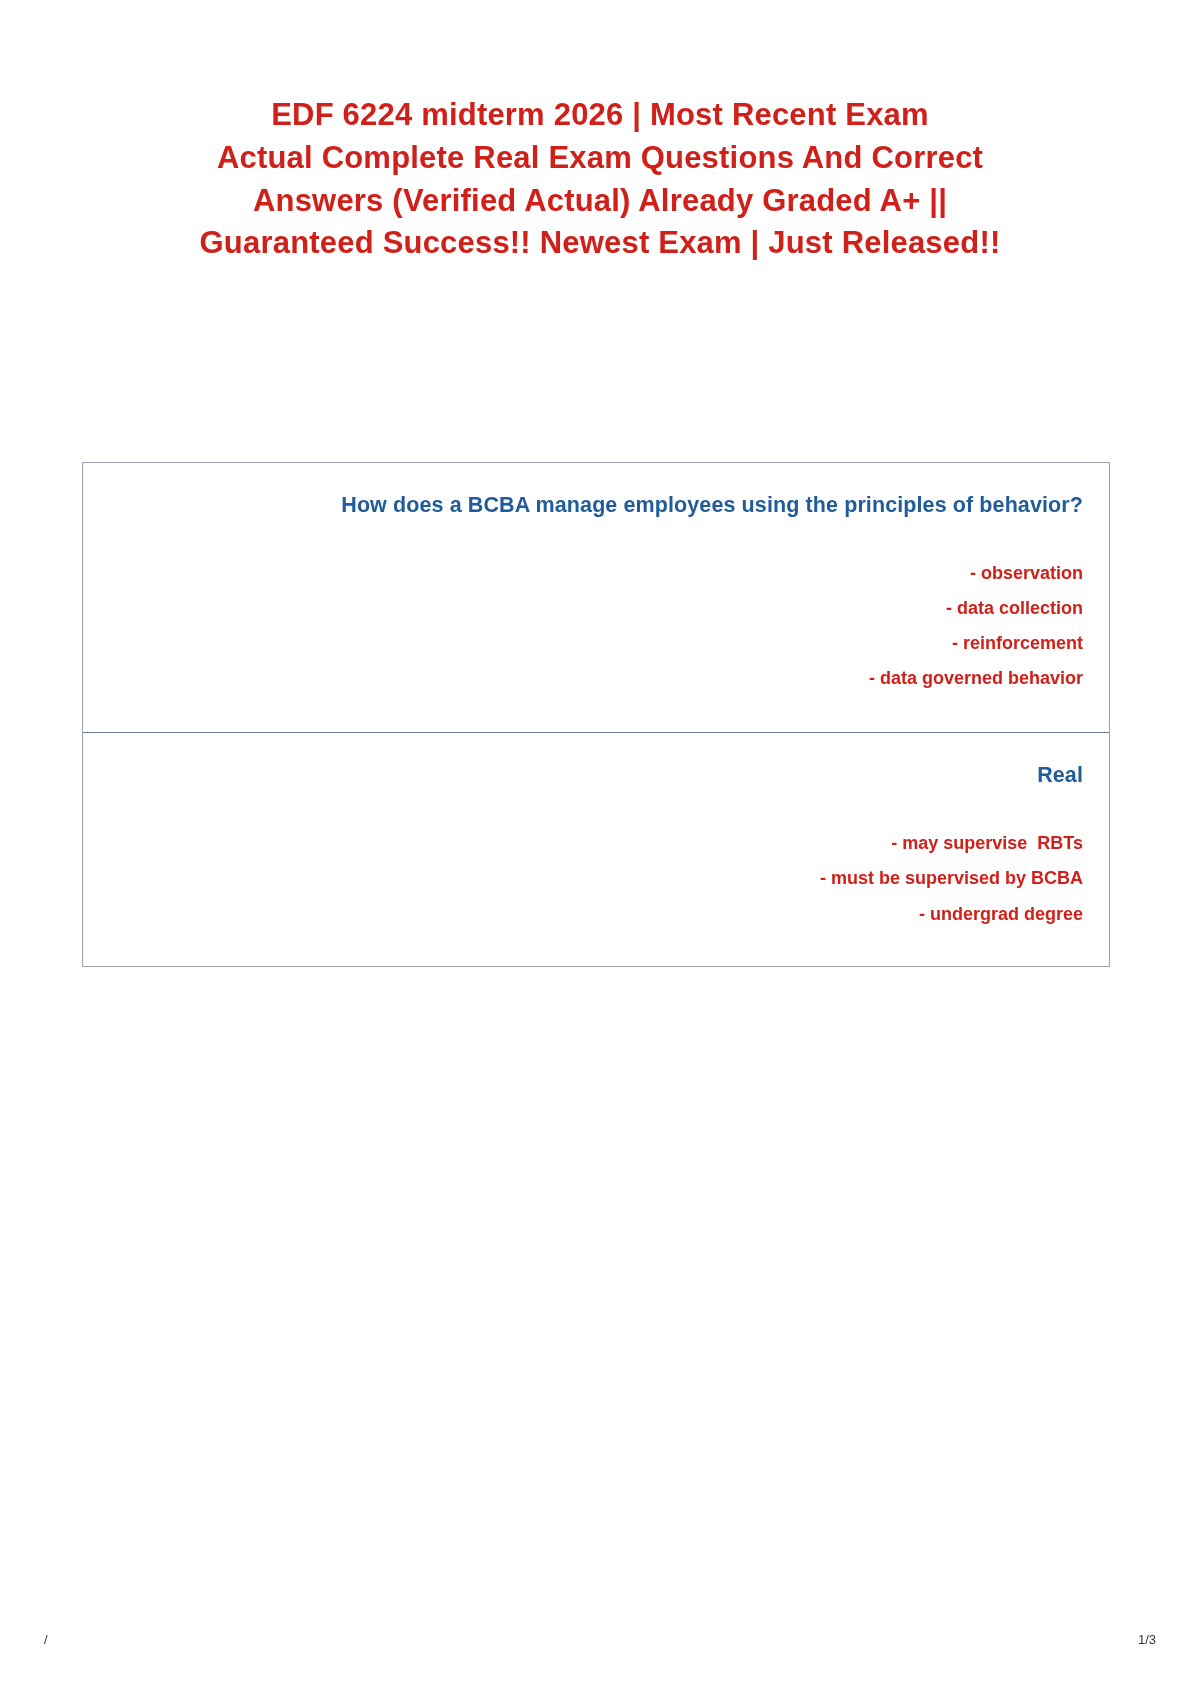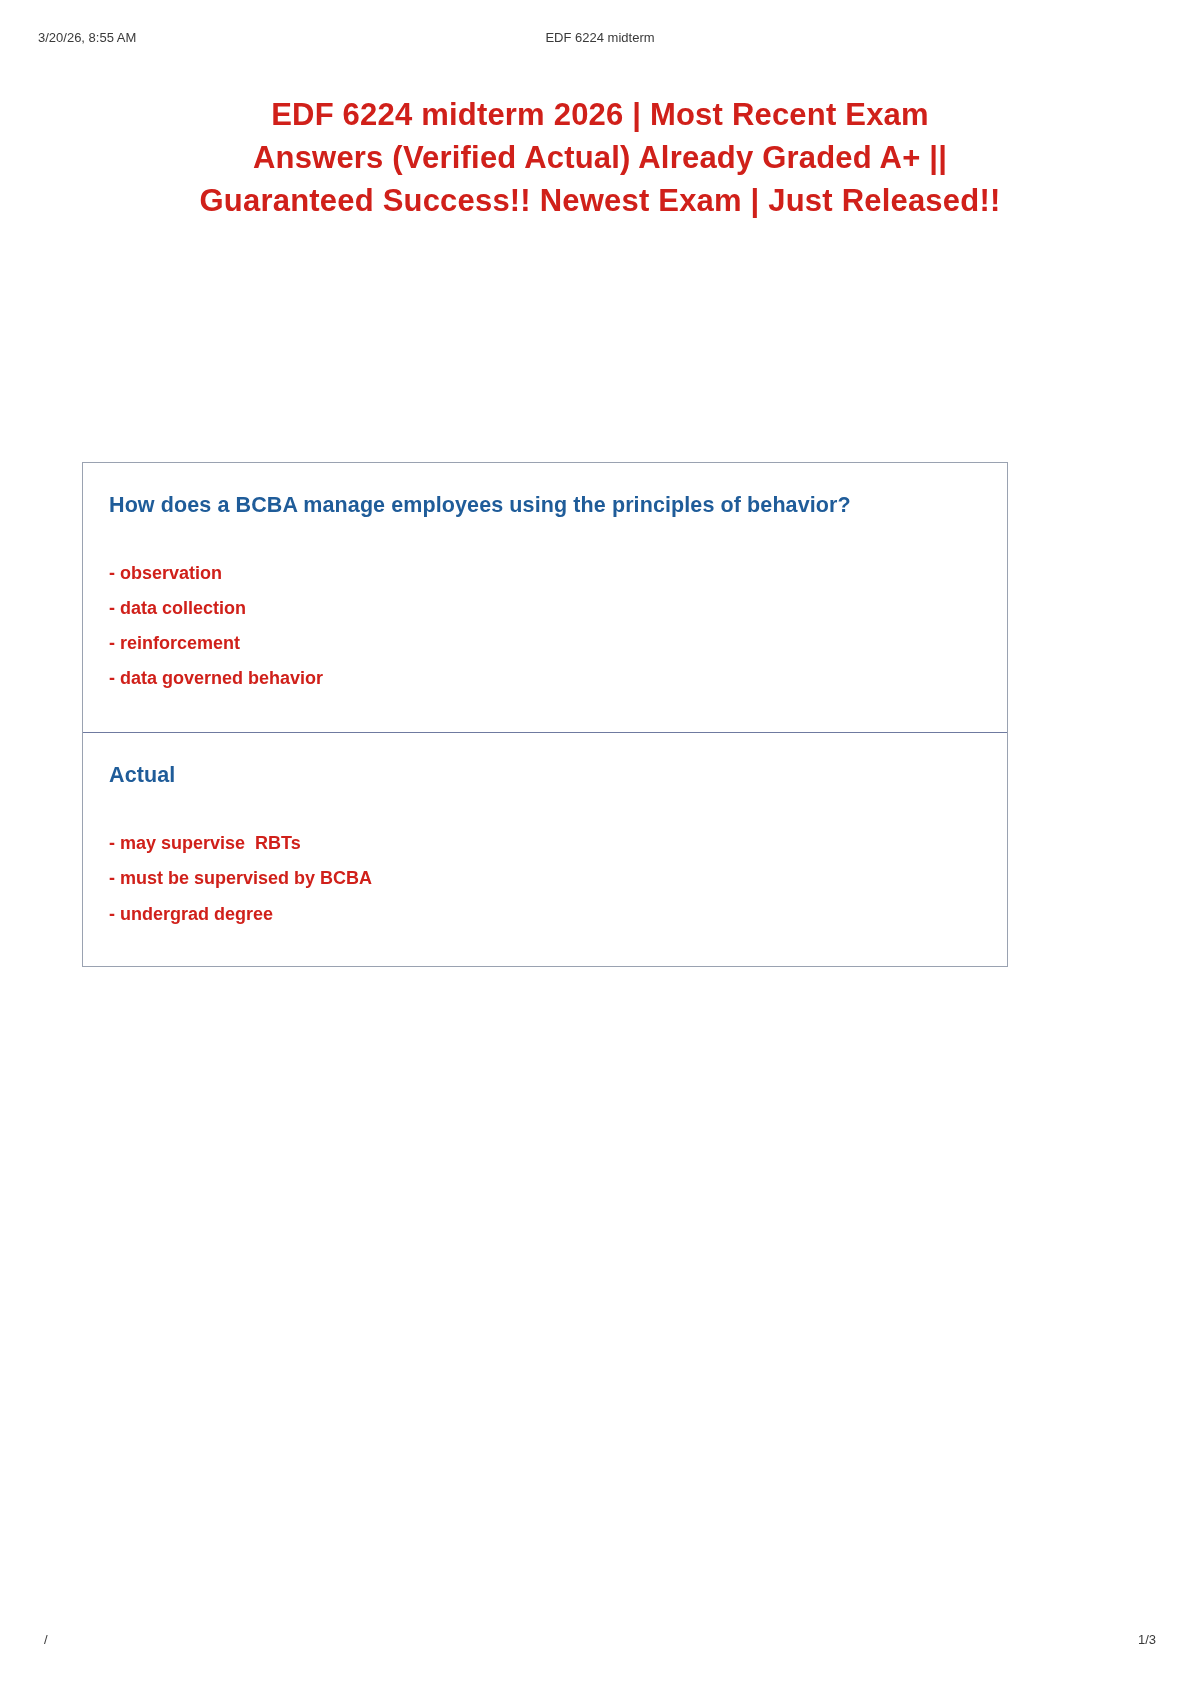--- a/index.html
+++ b/index.html
@@ -58,24 +58,25 @@
     margin-top: 14px;
   }
   .title-block .line {
     display: block;
   }
   
   .qa-card {
     position: absolute;
     left: 82px;
     top: 462px;
-    width: 926px;
+    width: 1028px;
     border: 1px solid #9aa2b1;
     box-sizing: border-box;
     background: #ffffff;
+    text-align: right;
   }
   .qa-section {
     padding: 30px 26px 34px 26px;
   }
   .qa-section.first {
     padding-bottom: 36px;
   }
   .qa-divider {
     height: 1px;
     background: #6f7aa0;
@@ -120,48 +121,45 @@
     position: absolute;
     right: 44px;
     top: 0;
   }
 </style>
 </head>
 <body>
 
 <div class="page">
 
-  <div class="print-header">
-    <span class="hdr-left">3/20/26, 8:55 AM</span>
-    <span class="hdr-center">EDF 6224 midterm</span>
-  </div>
 
   <div class="title-block">
     <span class="line">EDF 6224 midterm 2026 | Most Recent Exam</span>
+    <span class="line">Actual Complete Real Exam Questions And Correct</span>
     <span class="line">Answers (Verified Actual) Already Graded A+ ||</span>
     <span class="line">Guaranteed Success!! Newest Exam | Just Released!!</span>
   </div>
 
   <div class="qa-card">
 
     <div class="qa-section first">
       <p class="qa-prompt">How does a BCBA manage employees using the principles of behavior?</p>
       <div class="spacer-sm"></div>
       <ul class="qa-answers">
         <li>- observation</li>
         <li>- data collection</li>
         <li>- reinforcement</li>
         <li>- data governed behavior</li>
       </ul>
     </div>
 
     <div class="qa-divider"></div>
 
     <div class="qa-section">
-      <p class="qa-prompt">Actual</p>
+      <p class="qa-prompt">Real</p>
       <div class="spacer-sm"></div>
       <ul class="qa-answers">
         <li>- may supervise  RBTs</li>
         <li>- must be supervised by BCBA</li>
         <li>- undergrad degree</li>
       </ul>
     </div>
 
   </div>
 

